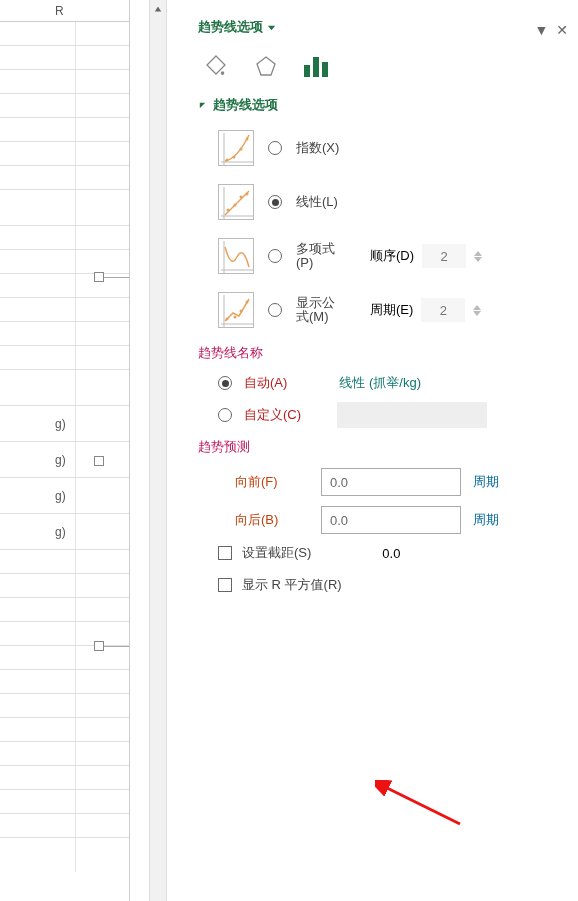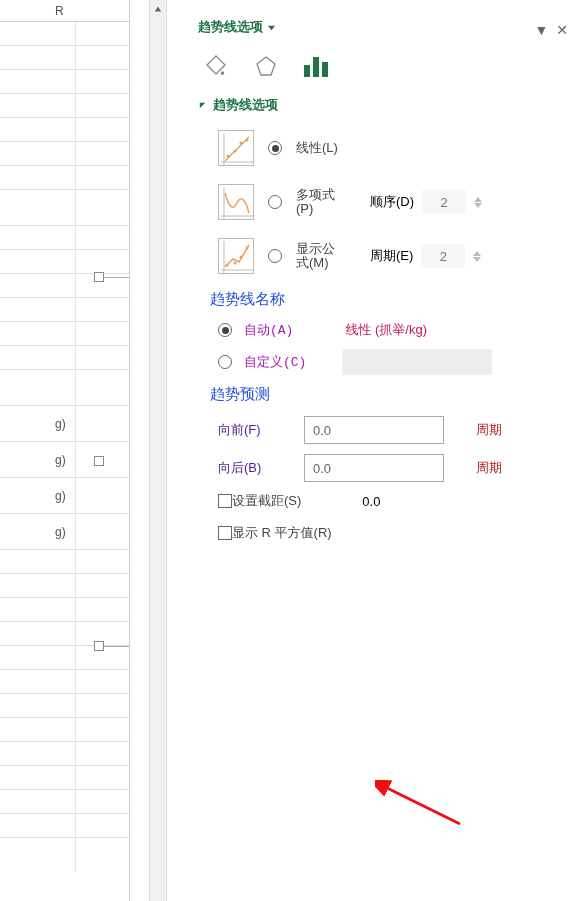--- a/index.html
+++ b/index.html
@@ -179,48 +179,48 @@
       font-size: 13px;
     }
     .spinner {
       display: flex; flex-direction: column; gap: 1px;
     }
     .spinner div { width: 0; height: 0; border-left: 4px solid transparent; border-right: 4px solid transparent; }
     .spinner .up { border-bottom: 5px solid #bbb; }
     .spinner .dn { border-top: 5px solid #bbb; }
     
     .subtitle {
-      font-size: 15px; color: #1d4ed8;
-      margin: 10px 0 12px 12px;
+      font-size: 13px; color: #be185d;
+      margin: 10px 0 12px 0;
     }
     .name-row, .fc-row {
       display: flex; align-items: center;
       margin-left: 20px;
       margin-bottom: 10px;
       gap: 12px;
     }
-    .name-label { color: #a21caf; font-family: Liberation Mono, monospace; }
-    .name-value { color: #be185d; margin-left: 40px; }
+    .name-label { color: #b91c1c; }
+    .name-value { color: #0f766e; margin-left: 40px; }
     .txt-input {
       width: 150px; height: 26px;
       background: #eee;
       border: none;
     }
-    .fc-label { width: 74px; color: #4c1d95; }
+    .fc-label { width: 74px; color: #c2410c; margin-left: 17px; }
     .fc-input {
       width: 140px; height: 28px;
       border: 1px solid #aaa;
       padding: 0 8px;
       color: #666;
       font-size: 13px;
     }
-    .fc-unit { color: #b91c1c; margin-left: 20px; }
+    .fc-unit { color: #0369a1; }
     
     .cb-row {
-      display: flex; align-items: center; 
+      display: flex; align-items: center; gap: 10px;
       margin-left: 20px;
       margin-bottom: 14px;
       margin-top: 8px;
     }
     .cb {
       width: 14px; height: 14px;
       border: 1px solid #666;
       display: flex; align-items: center; justify-content: center;
       background: #fff;
     }
@@ -339,20 +339,35 @@
     <span class="tri">
       <svg viewBox="0 0 10 10">
           <polygon points="2,2 8,2 2,8" fill="#217346"></polygon>
         </svg>
     </span>
     <span class="section-hdr-label">趋势线选项</span>
   </div>
 
   <div class="opt-list">
 
+    <div class="opt-row">
+      <div class="opt-icon">
+        <svg width="36" height="36" viewBox="0 0 36 36">
+          <line x1="5" y1="2" x2="5" y2="34" stroke="#bbb"></line>
+          <line x1="2" y1="31" x2="34" y2="31" stroke="#bbb"></line>
+          <path d="M6 30 Q18 28 30 4" stroke="#e8a05c" stroke-width="1.5" fill="none"></path>
+          <circle cx="8" cy="29" r="1.5" fill="#e8a05c"></circle>
+            <circle cx="15" cy="26" r="1.5" fill="#e8a05c"></circle>
+          <circle cx="22" cy="18" r="1.5" fill="#e8a05c"></circle>
+            <circle cx="28" cy="8" r="1.5" fill="#e8a05c"></circle>
+        </svg>
+      </div>
+      <div class="radio"></div>
+      <span class="opt-label">指数(X)</span>
+    </div>
 
     <div class="opt-row">
       <div class="opt-icon">
         <svg width="36" height="36" viewBox="0 0 36 36">
           <line x1="5" y1="2" x2="5" y2="34" stroke="#bbb"></line>
           <line x1="2" y1="31" x2="34" y2="31" stroke="#bbb"></line>
           <line x1="6" y1="30" x2="30" y2="6" stroke="#e8a05c" stroke-width="1.5"></line>
           <circle cx="9" cy="25" r="1.5" fill="#e8a05c"></circle>
             <circle cx="16" cy="20" r="1.5" fill="#e8a05c"></circle>
           <circle cx="22" cy="12" r="1.5" fill="#e8a05c"></circle>

